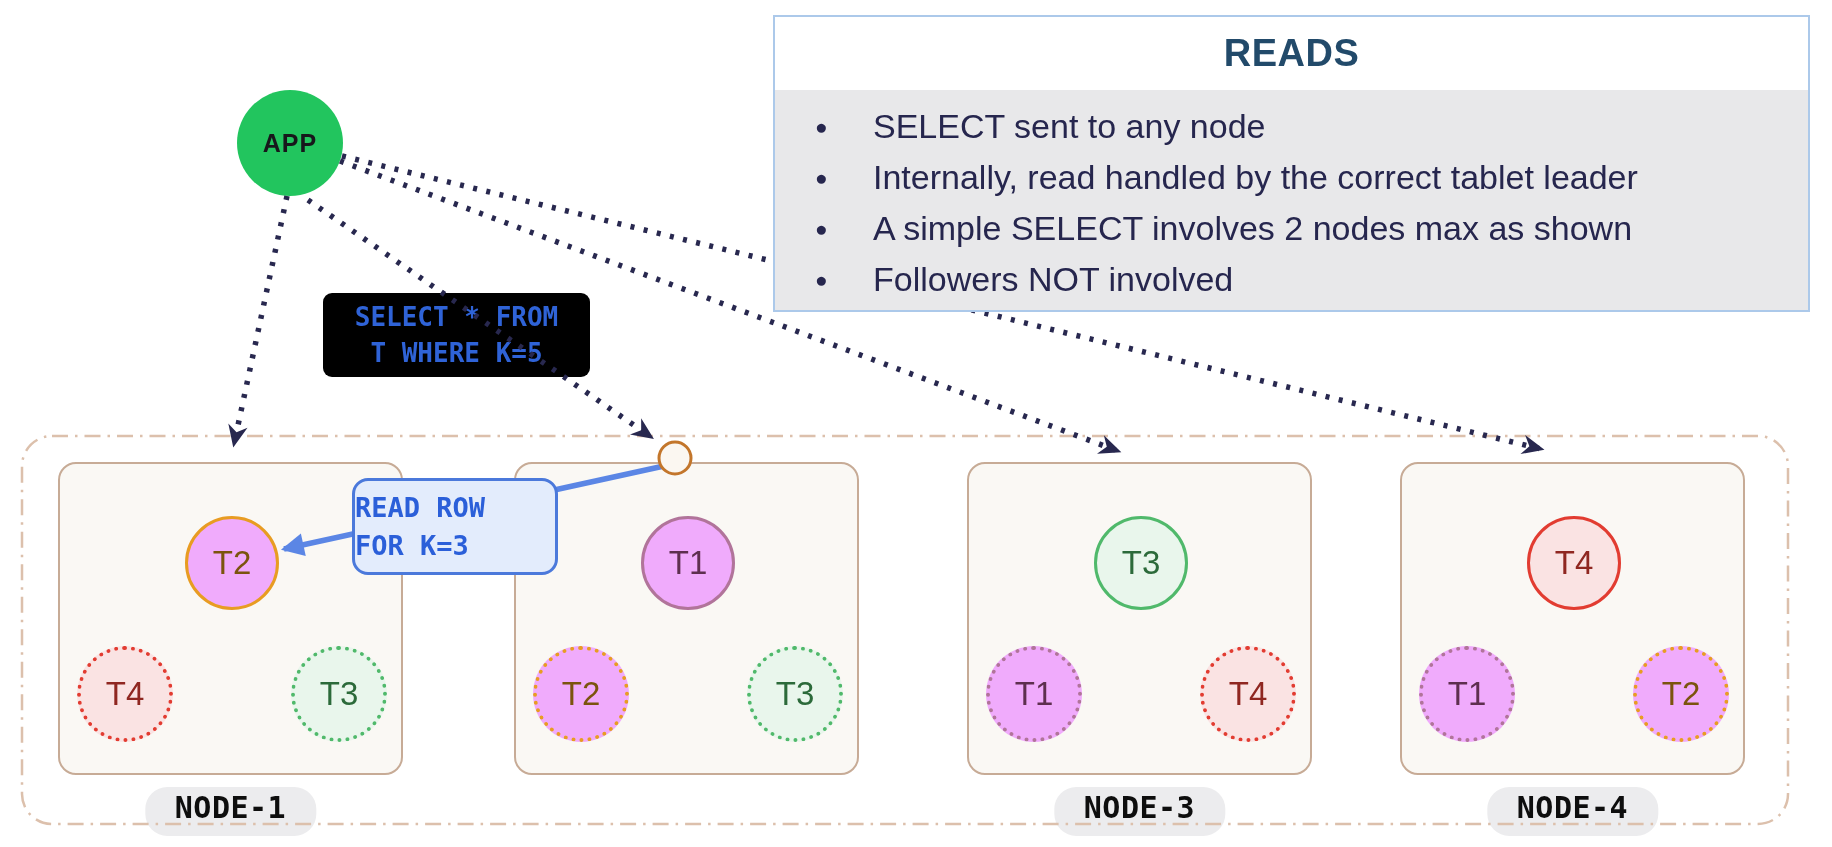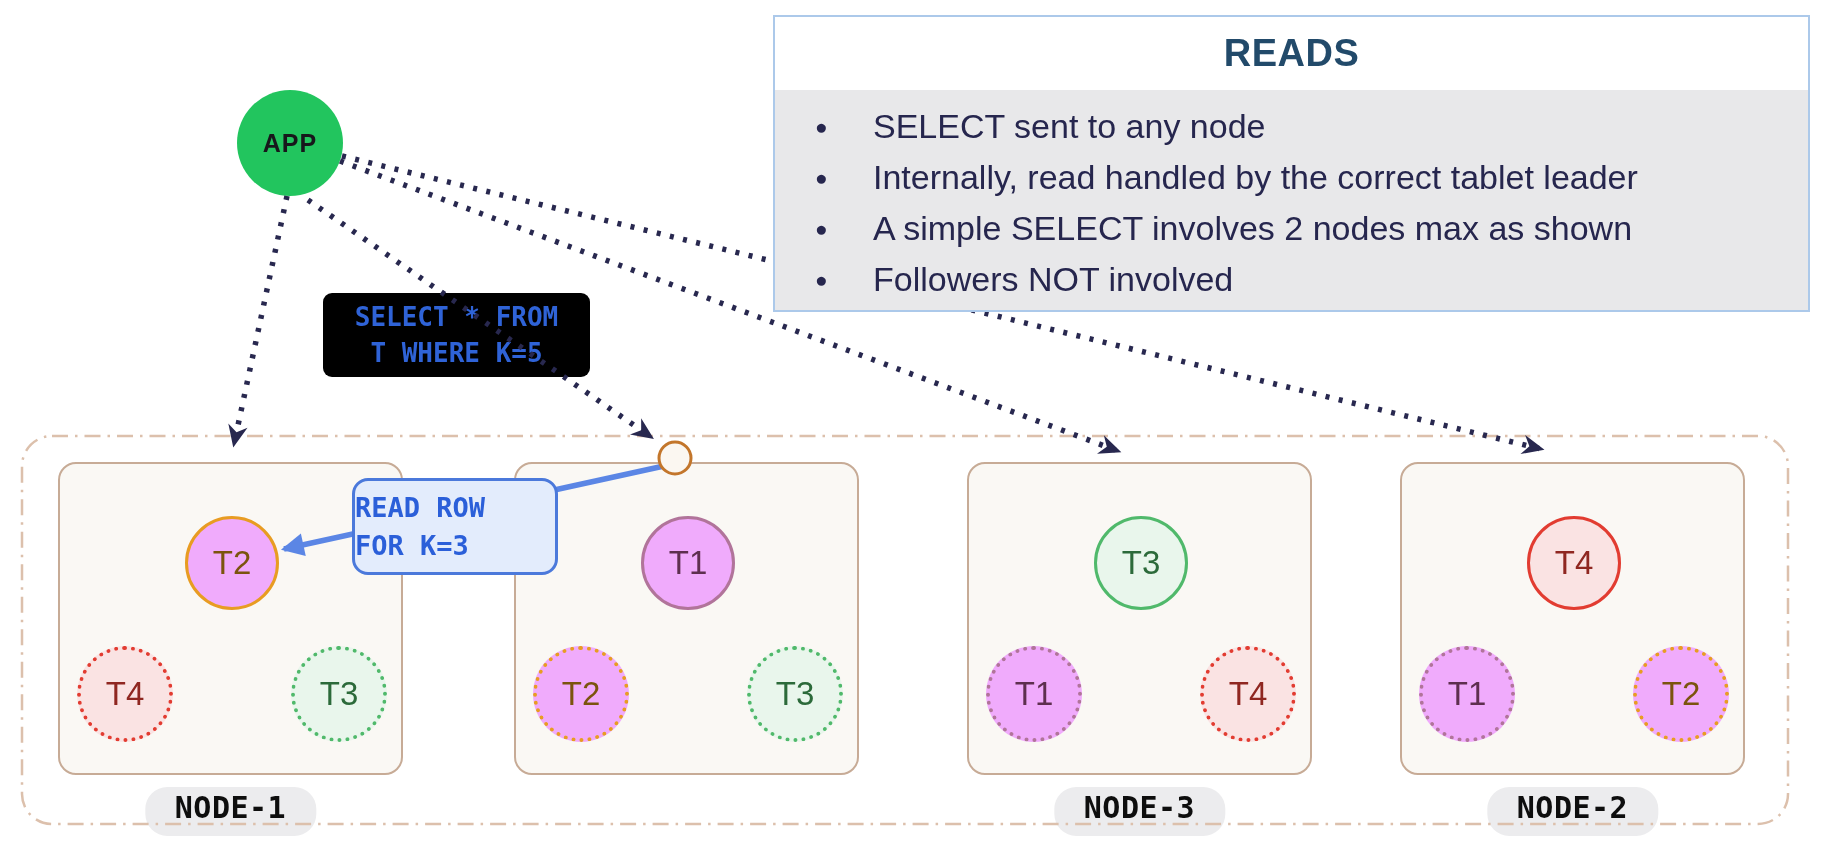--- a/index.html
+++ b/index.html
@@ -150,21 +150,21 @@
   <div class="node-box node-4">
     <div class="tablet tablet-leader c-red">
       <span>T4</span>
     </div>
     <div class="tablet tablet-follower pos-left c-purple">
       <span>T1</span>
     </div>
     <div class="tablet tablet-follower pos-right c-orange">
       <span>T2</span>
     </div>
-    <div class="node-pill">NODE-2</div>
+    <div class="node-pill">NODE-4</div>
   </div>
 
   <svg id="arrow-layer" width="1832" height="847" viewBox="0 0 1832 847">
     <defs>
       <marker id="navyArrow" viewBox="0 0 14 12" refX="11.5" refY="6" markerWidth="25" markerHeight="22" orient="auto" markerUnits="userSpaceOnUse">
         <path d="M1,0.5 L13.5,6 L1,11.5 L4.8,6 Z" fill="#28284F"></path>
       </marker>
       <marker id="blueArrow" viewBox="0 0 12 12" refX="10" refY="6" markerWidth="28" markerHeight="25" orient="auto" markerUnits="userSpaceOnUse">
         <path d="M0.5,0.5 L11.5,6 L0.5,11.5 Z" fill="#5B86E5"></path>
       </marker>

